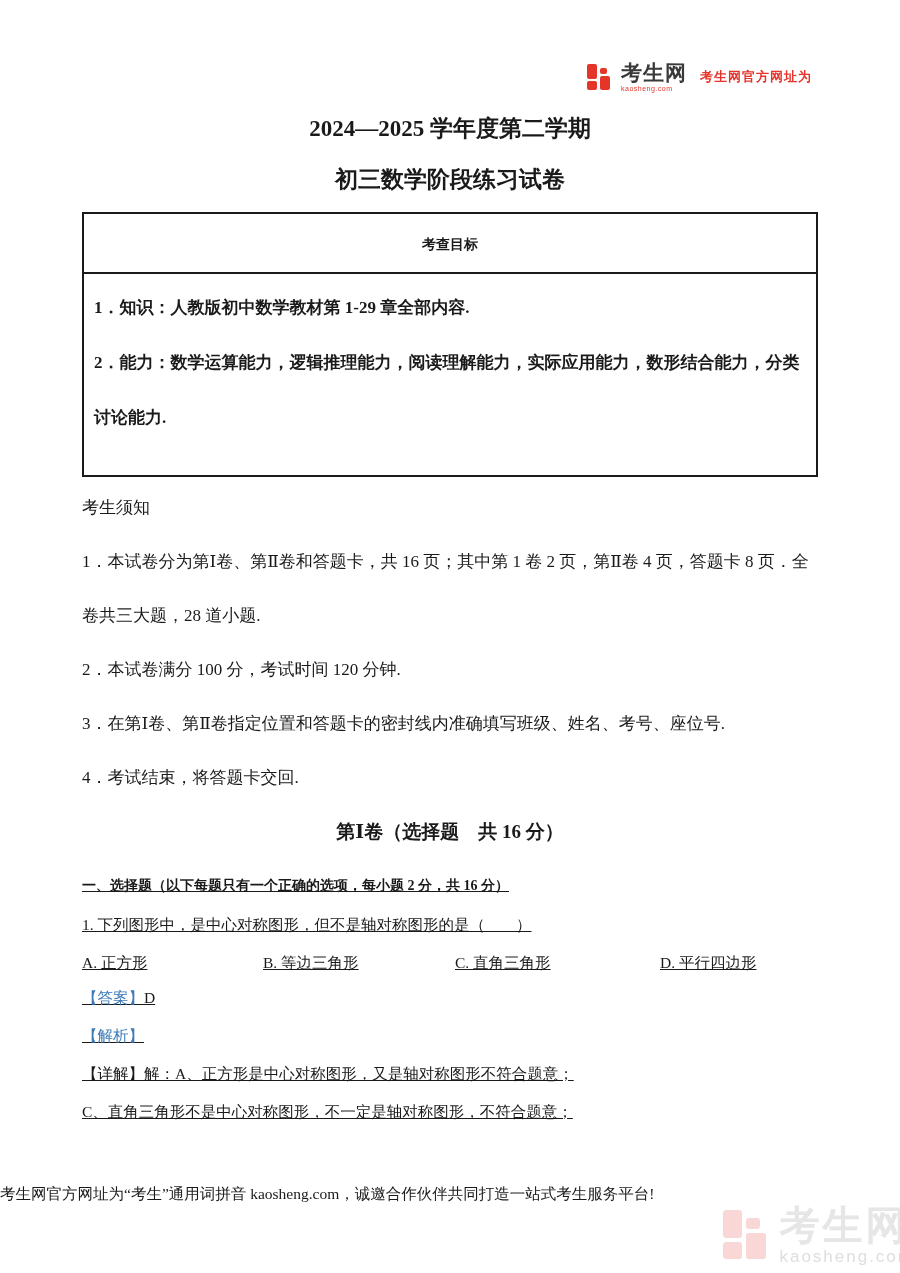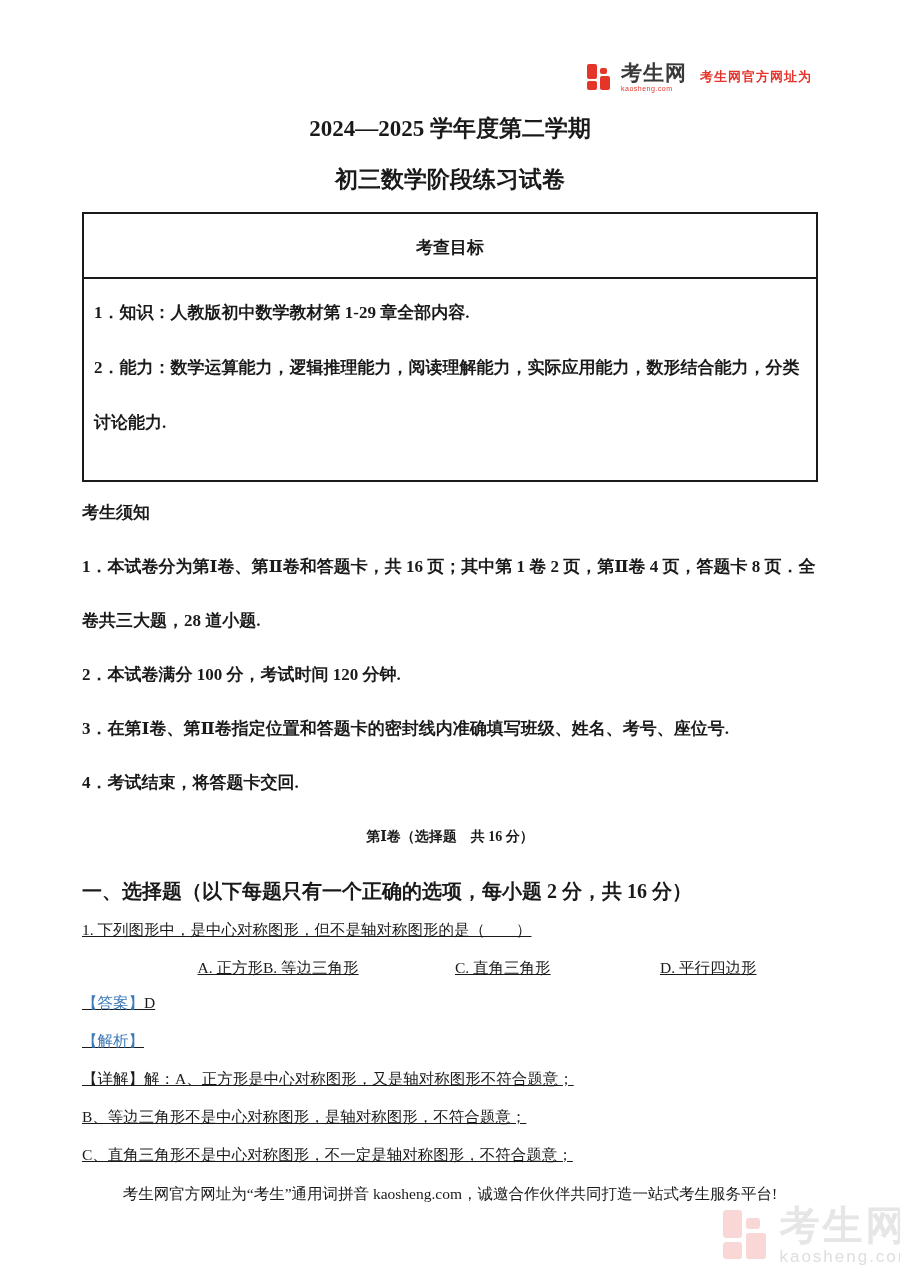--- a/index.html
+++ b/index.html
@@ -28,44 +28,44 @@
   .brand-tagline{font-size:13px;font-weight:bold;color:#e5352b;
     letter-spacing:1px;margin-left:4px;}
   
   .content{position:absolute;left:82px;right:82px;top:0;}
   .title{ text-align:center;font-weight:bold;font-size:23px;line-height:28px;}
   .title1{margin-top:115px;}
   .title2{margin-top:23px;}
   
   .obj-box{border:2px solid #1a1a1a;margin-top:18px;}
   .obj-head{
-    text-align:center;font-weight:bold;font-size:17px;
+    text-align:center;font-weight:bold;font-size:14px;
     padding:22px 0 18px 0;border-bottom:2px solid #1a1a1a;
   }
   .obj-body{padding:6px 10px 30px 10px;}
   .obj-body p{margin:0;font-weight:bold;font-size:17px;line-height:55px;}
   
   .notice{margin-top:4px;}
-  .notice p{margin:0;font-weight:bold;font-size:17px;line-height:54px;}
-  .center-head{text-align:center;font-weight:bold;font-size:14px;line-height:54px;margin:0;}
-  .sub-head{font-weight:bold;font-size:20px;line-height:54px;margin:0;}
+  .notice p{margin:0;font-weight:normal;font-size:17px;line-height:54px;}
+  .center-head{text-align:center;font-weight:bold;font-size:19px;line-height:54px;margin:0;}
+  .sub-head{font-weight:bold;font-size:14px;line-height:54px;margin:0;text-decoration:underline;}
   
   .qa{font-size:15.5px;text-decoration:underline;}
   .qa .line{margin:0 0 14px 0;line-height:24px;}
   .q-stem{margin-top:2px;}
   .options{display:flex;margin:0 0 11px 0;line-height:24px;}
-  .opt-a{width:181px;text-align:right;}
+  .opt-a{width:181px;}
   .opt-b{width:192px;}
   .opt-c{width:205px;}
   .opt-d{flex:1;}
   .blue{color:#3d7ab8;}
   
   .footer{
     position:absolute;left:0;right:0;bottom:68px;
-    text-align:center;font-size:15.5px;color:#1a1a1a;
+    font-size:15.5px;color:#1a1a1a;
   }
   
   .watermark{
     position:absolute;right:-14px;bottom:8px;
     display:flex;align-items:center;gap:10px;
   }
   .wm-mark{position:relative;width:46px;height:50px;flex:none;}
   .wm-mark .b{position:absolute;background:#f9d7d7;border-radius:3px;}
   .wm-mark .b1{left:0;top:0;width:40%;height:56%;}
   .wm-mark .b2{left:0;top:64%;width:40%;height:34%;}
@@ -122,21 +122,20 @@
     <p class="line q-stem">1. 下列图形中，是中心对称图形，但不是轴对称图形的是（　　）</p>
     <div class="options">
       <span class="opt-a">A. 正方形</span>
       <span class="opt-b">B. 等边三角形</span>
       <span class="opt-c">C. 直角三角形</span>
       <span class="opt-d">D. 平行四边形</span>
     </div>
     <p class="line"><span class="blue">【答案】</span><span>D</span></p>
     <p class="line"><span class="blue">【解析】</span></p>
     <p class="line"><span>【详解】</span><span>解：A、正方形是中心对称图形，又是轴对称图形不符合题意；</span></p>
-    <p class="line">B、等边三角形不是中心对称图形，是轴对称图形，不符合题意；</p>
     <p class="line">C、直角三角形不是中心对称图形，不一定是轴对称图形，不符合题意；</p>
   </div>
 
 </div>
 
 <div class="footer">考生网官方网址为“考生”通用词拼音 kaosheng.com，诚邀合作伙伴共同打造一站式考生服务平台!</div>
 
 <div class="watermark">
   <div class="wm-mark">
     <div class="b b1"></div>

